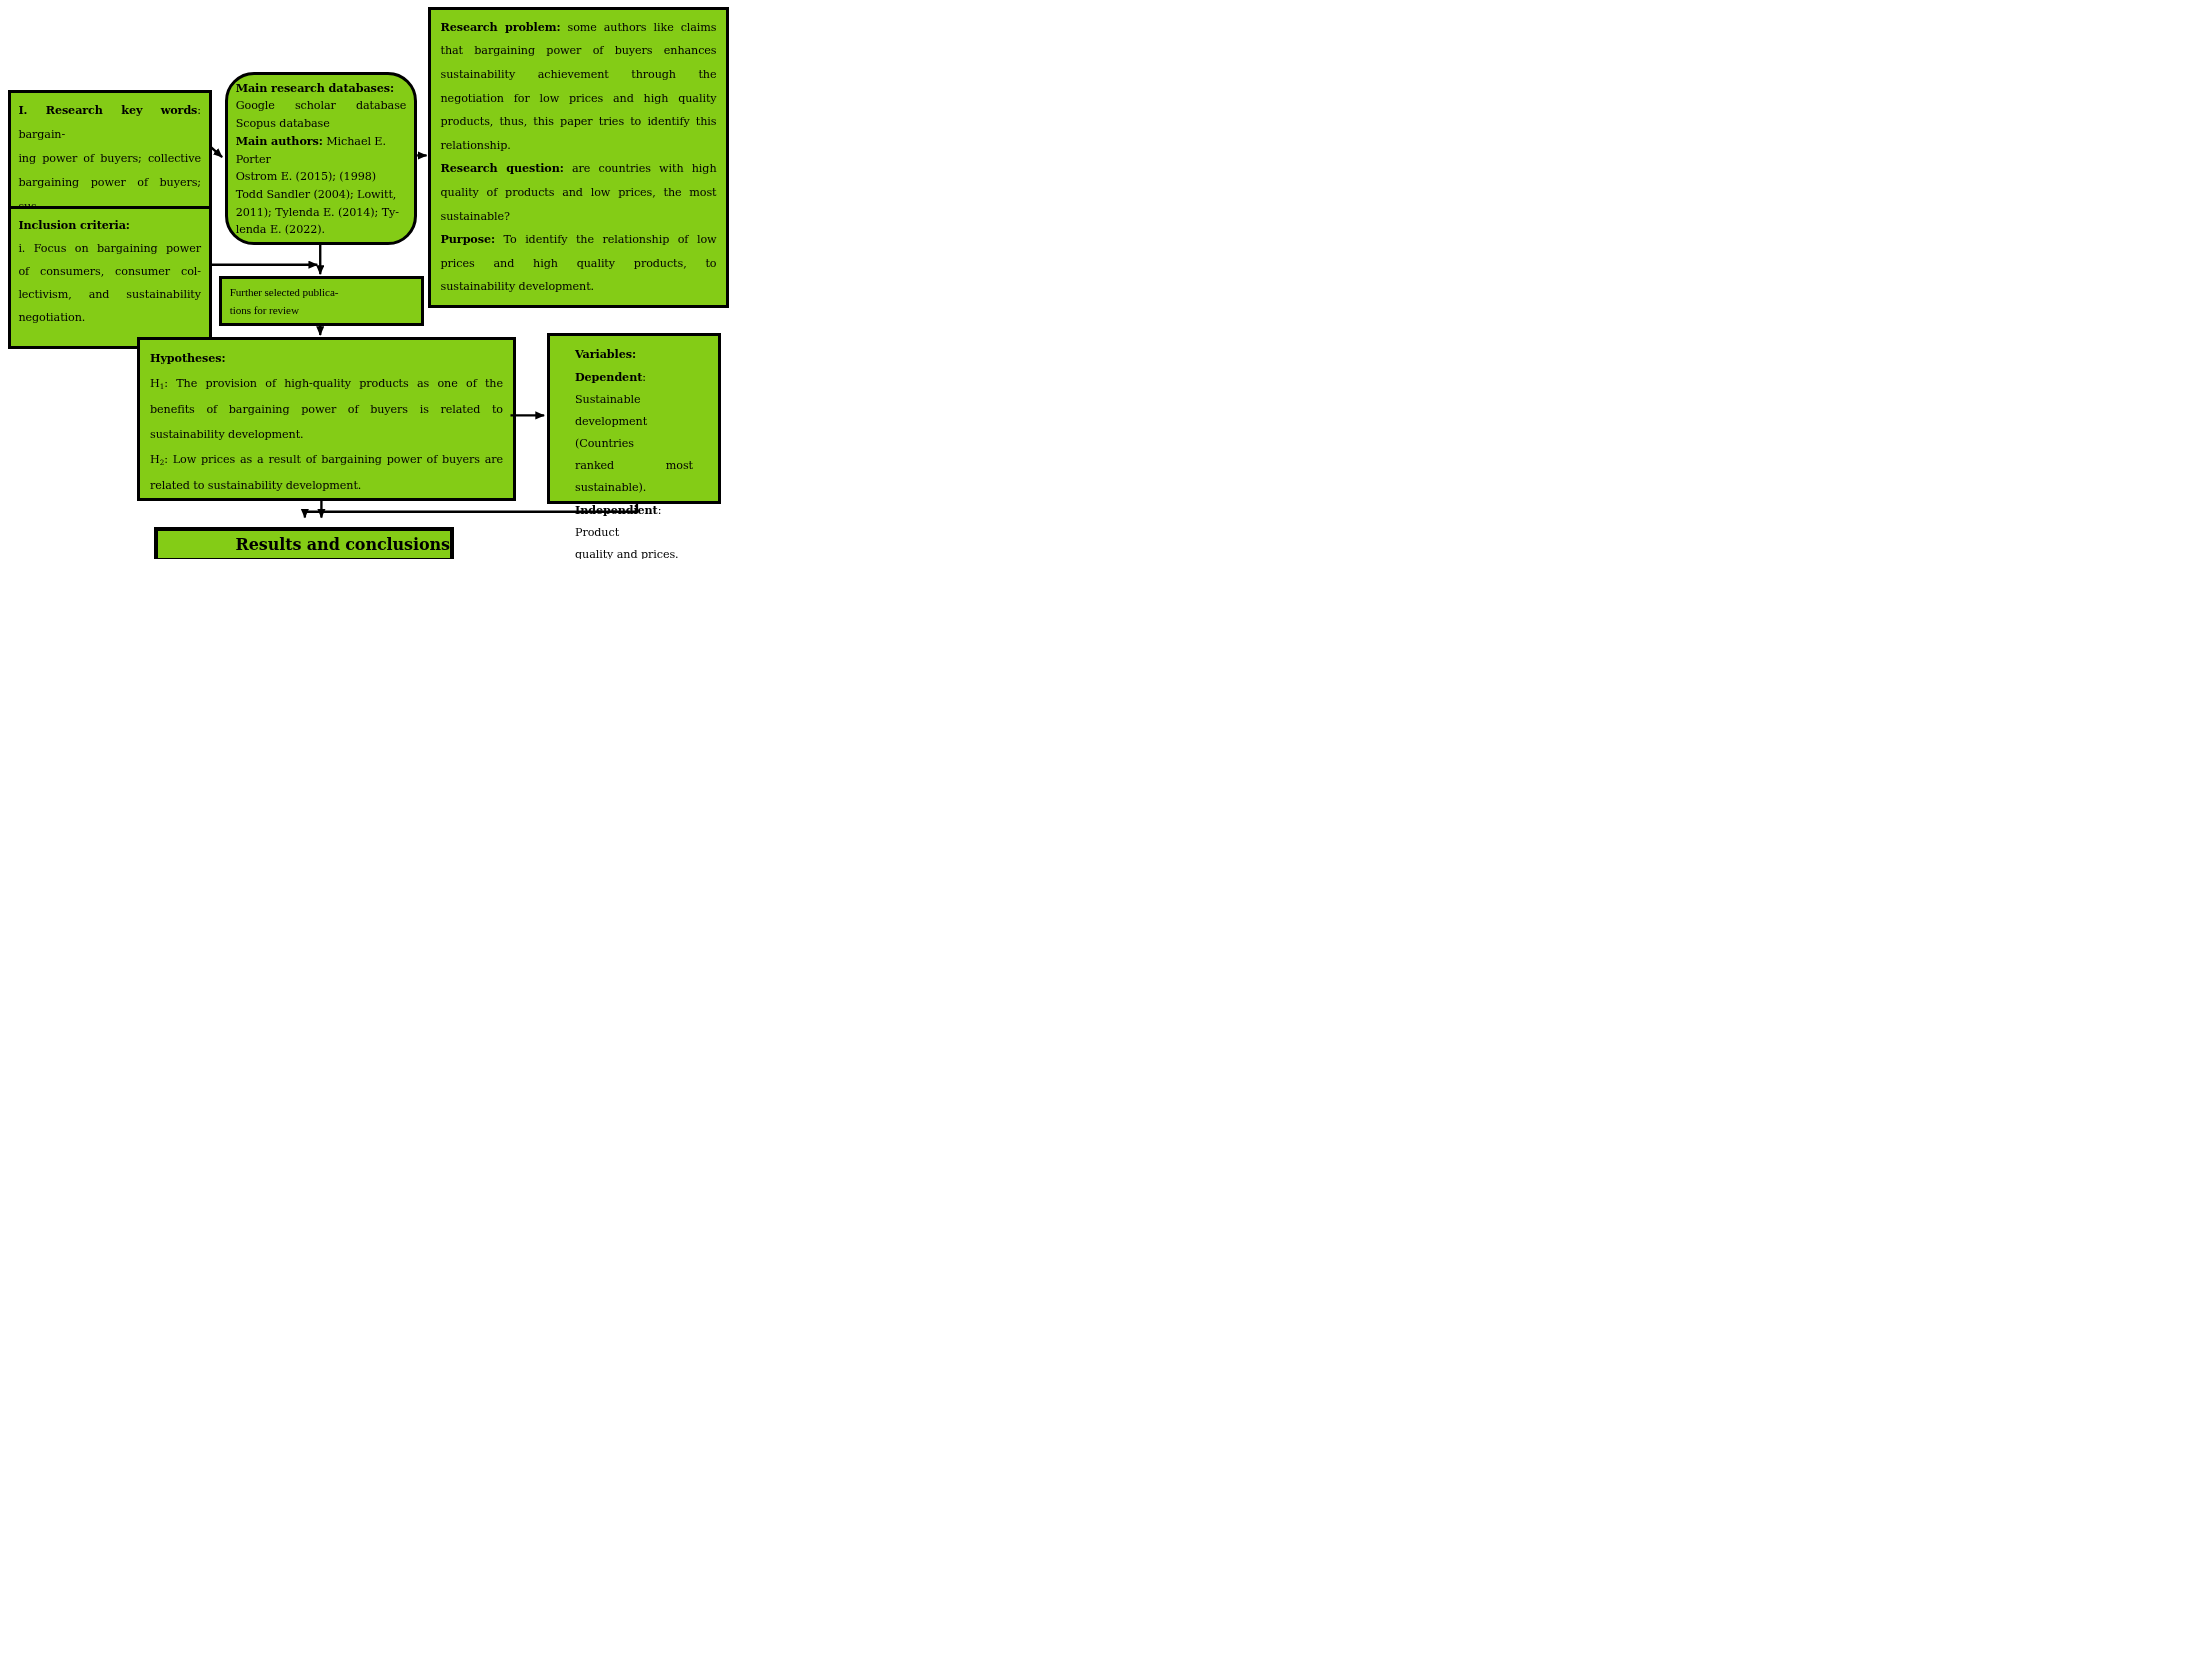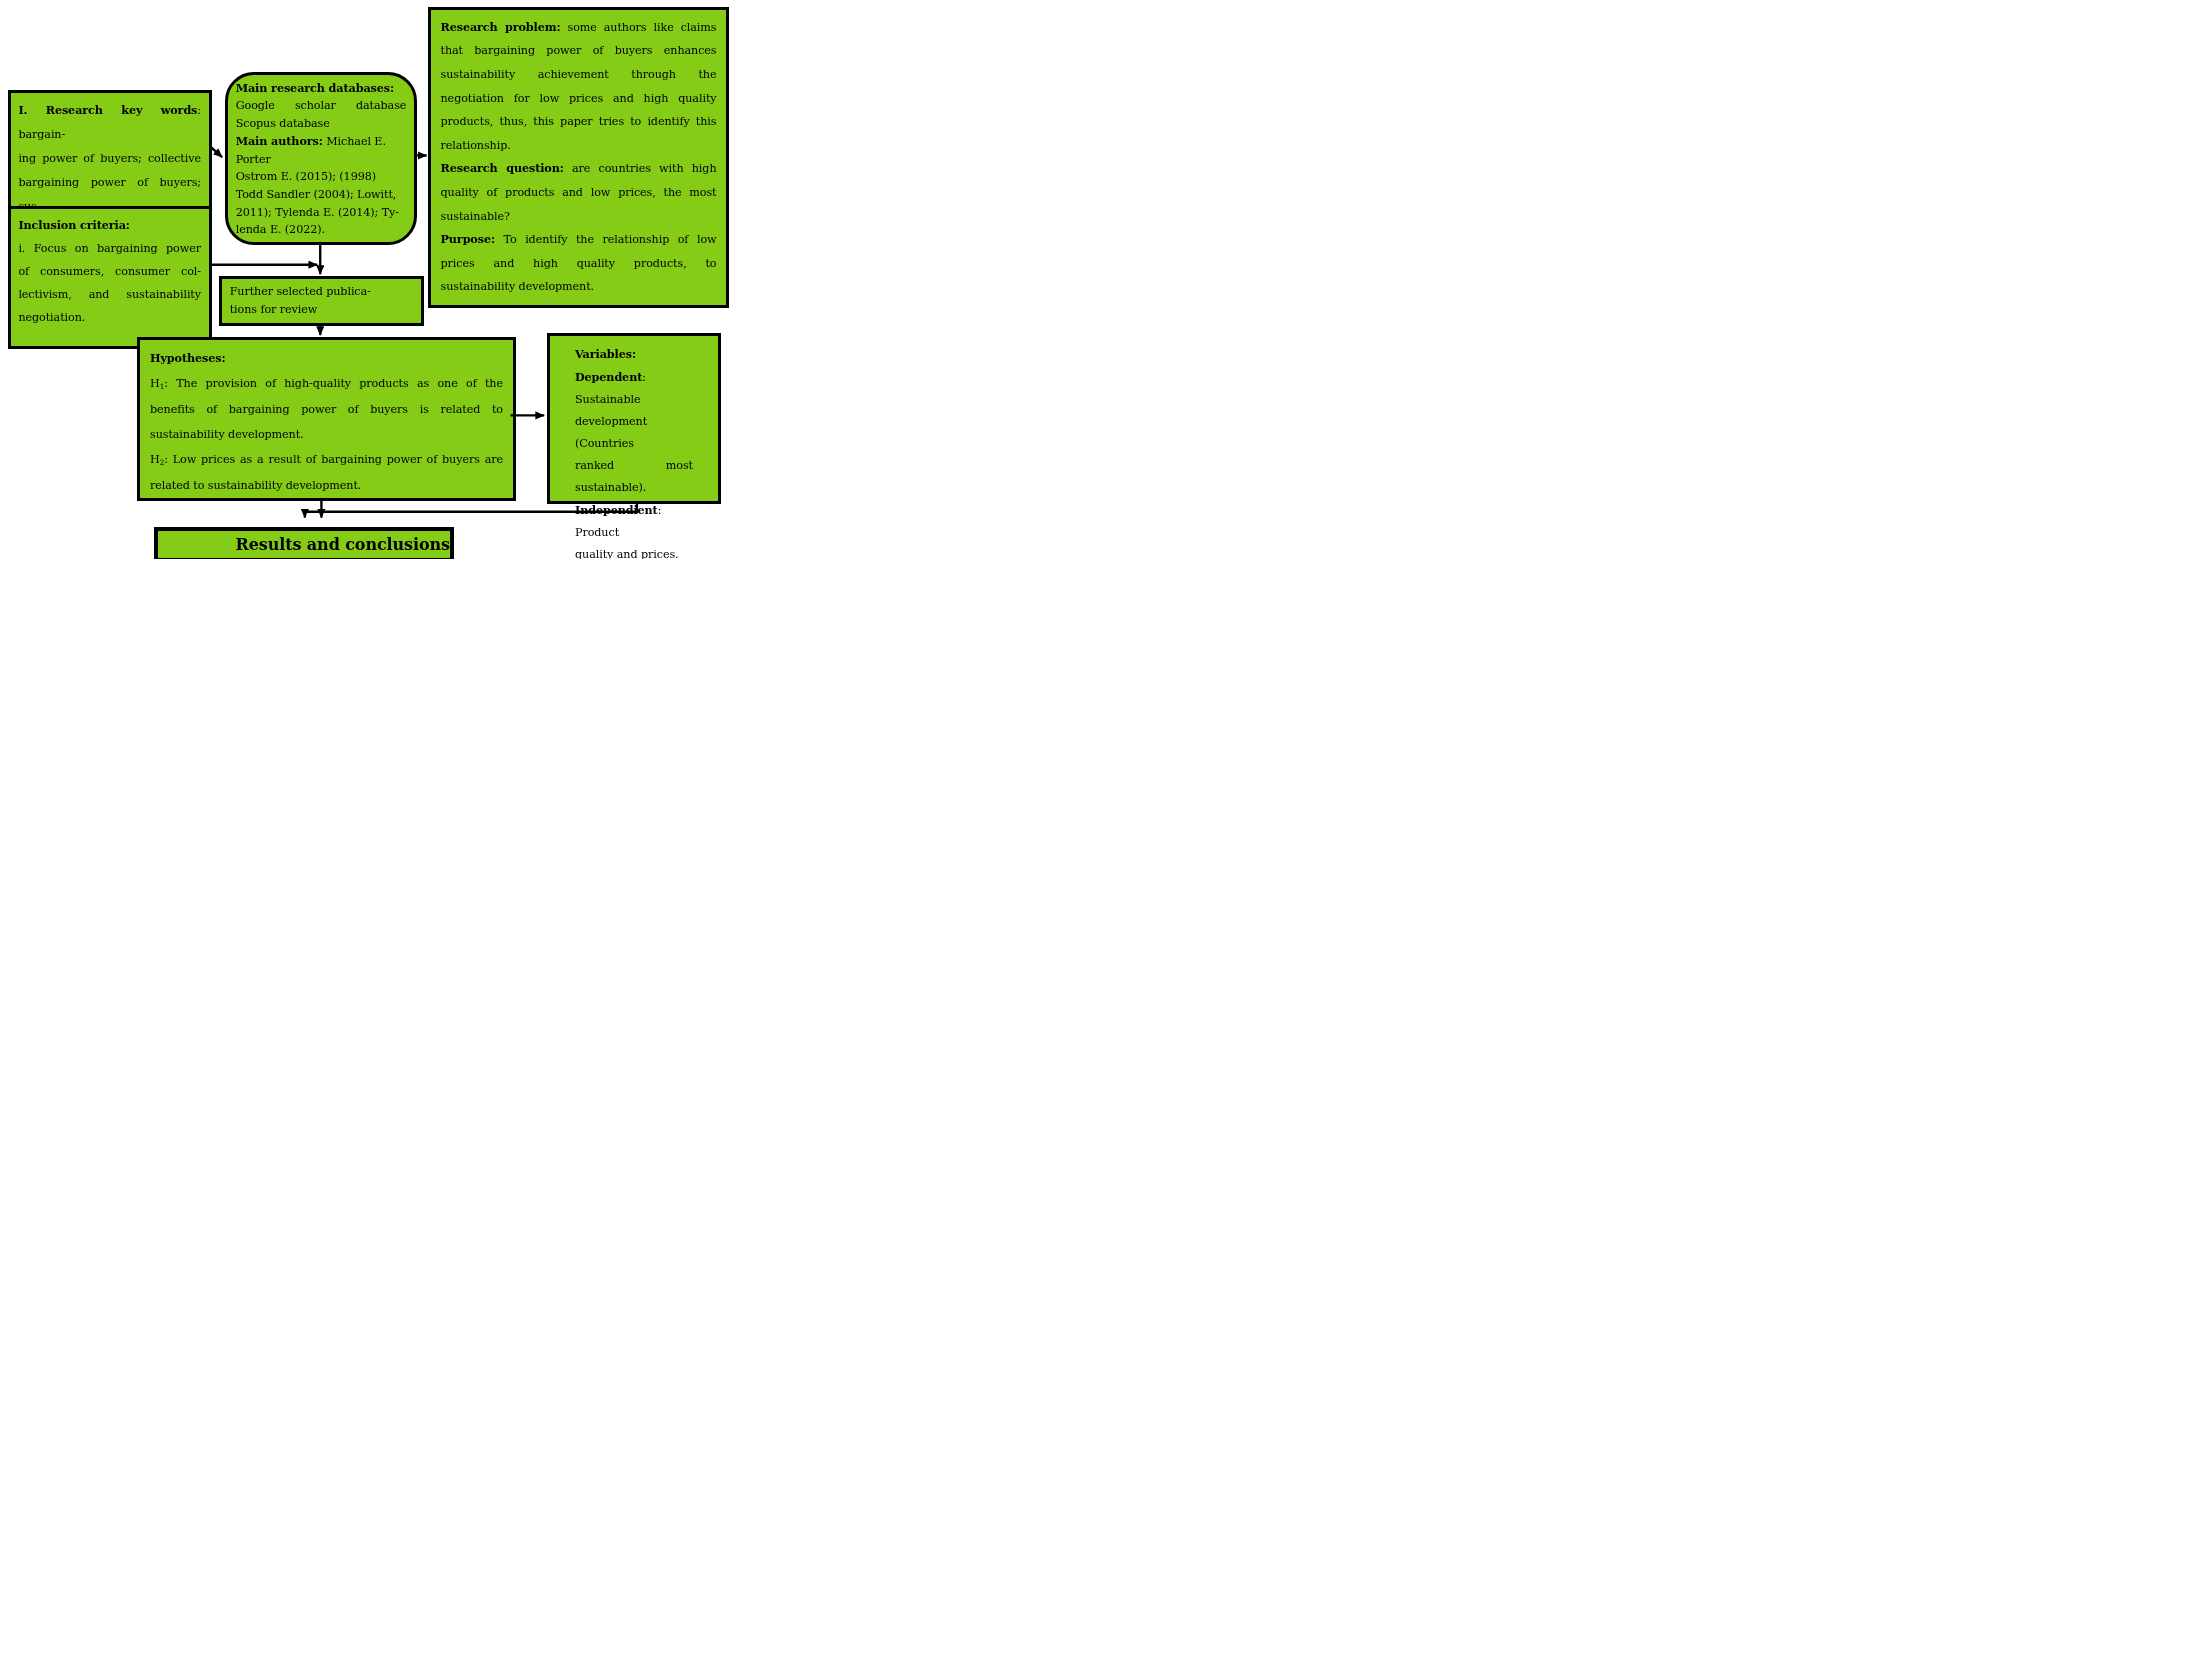--- a/index.html
+++ b/index.html
@@ -22,21 +22,21 @@
   }
   .box .line{min-height:1em;}
   .b{font-weight:bold;}
   .sub{font-size:0.65em;position:relative;top:0.25em;}
   .j{text-align:justify;text-align-last:justify;}
   
   #box-keywords   {left:7.7px;  top:90px; width:204px; height:131px; padding:4.7px 7.7px;  line-height:24px;}
   #box-inclusion  {left:7.7px;  top:206px; width:204px; height:143px; padding:4.7px 7.7px;  line-height:23px;}
   #box-databases  {left:225px; top:72px; width:192px; height:173px; padding:4.7px 7.7px;  line-height:17.7px;border-radius:29px;}
   #box-problem    {left:428px; top:7px;  width:301px; height:301px; padding:5.9px 9.5px; line-height:23.6px;}
-  #box-further    {left:219px; top:276px; width:205px; height:50px;  padding:3.5px 7.7px;  line-height:18.3px;}
+  #box-further    {left:219px; top:276px; width:205px; height:50px;  padding:3.5px 7.7px;  line-height:18.3px;font-family:Liberation Serif, serif;}
   #box-hypotheses {left:137px; top:337px; width:379px; height:164px; padding:5.9px 10px; line-height:25px;}
   #box-variables  {left:547px; top:333px; width:174px; height:171px; padding:7px 25px; line-height:22px;}
   #box-results    {left:154px; top:527px; width:300px; height:35px;
                    display:flex;align-items:center;justify-content:flex-end;
                    font-weight:bold;font-size:16px;border-width:4.1px;}
   #connectors{
     position:absolute;left:0;top:0;width:735px;height:559px;
     pointer-events:none;
   }
   #connectors line,#connectors polyline{stroke:#000;stroke-width:4;fill:none;}

